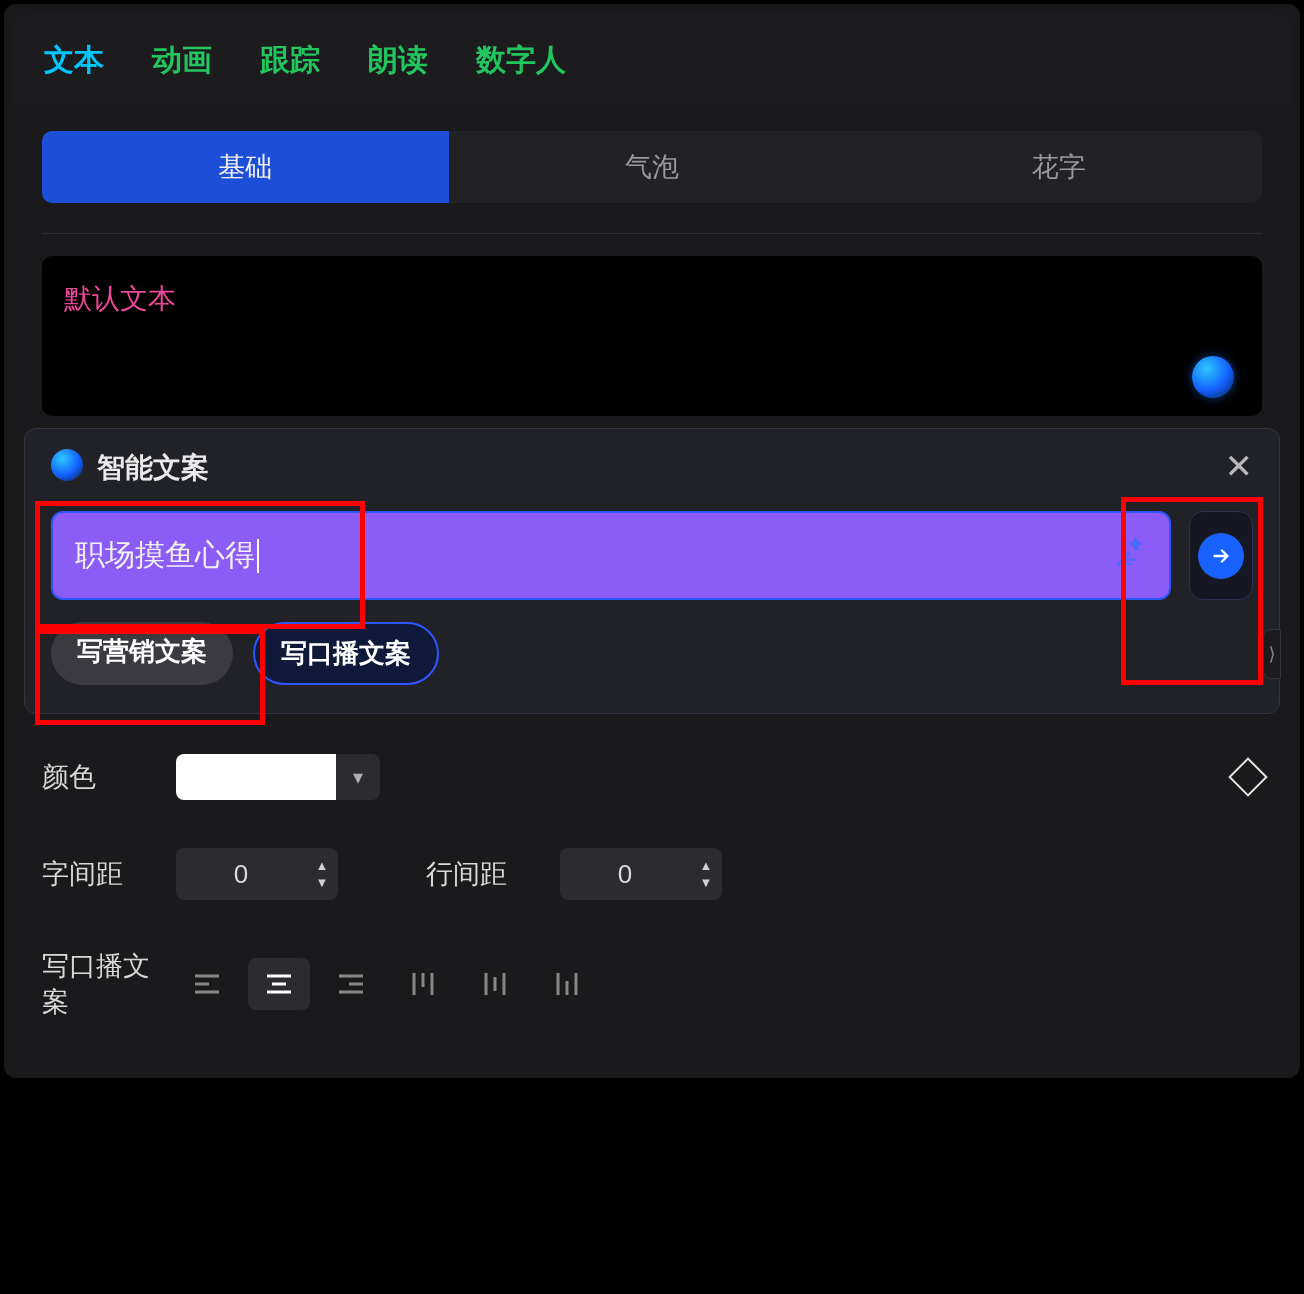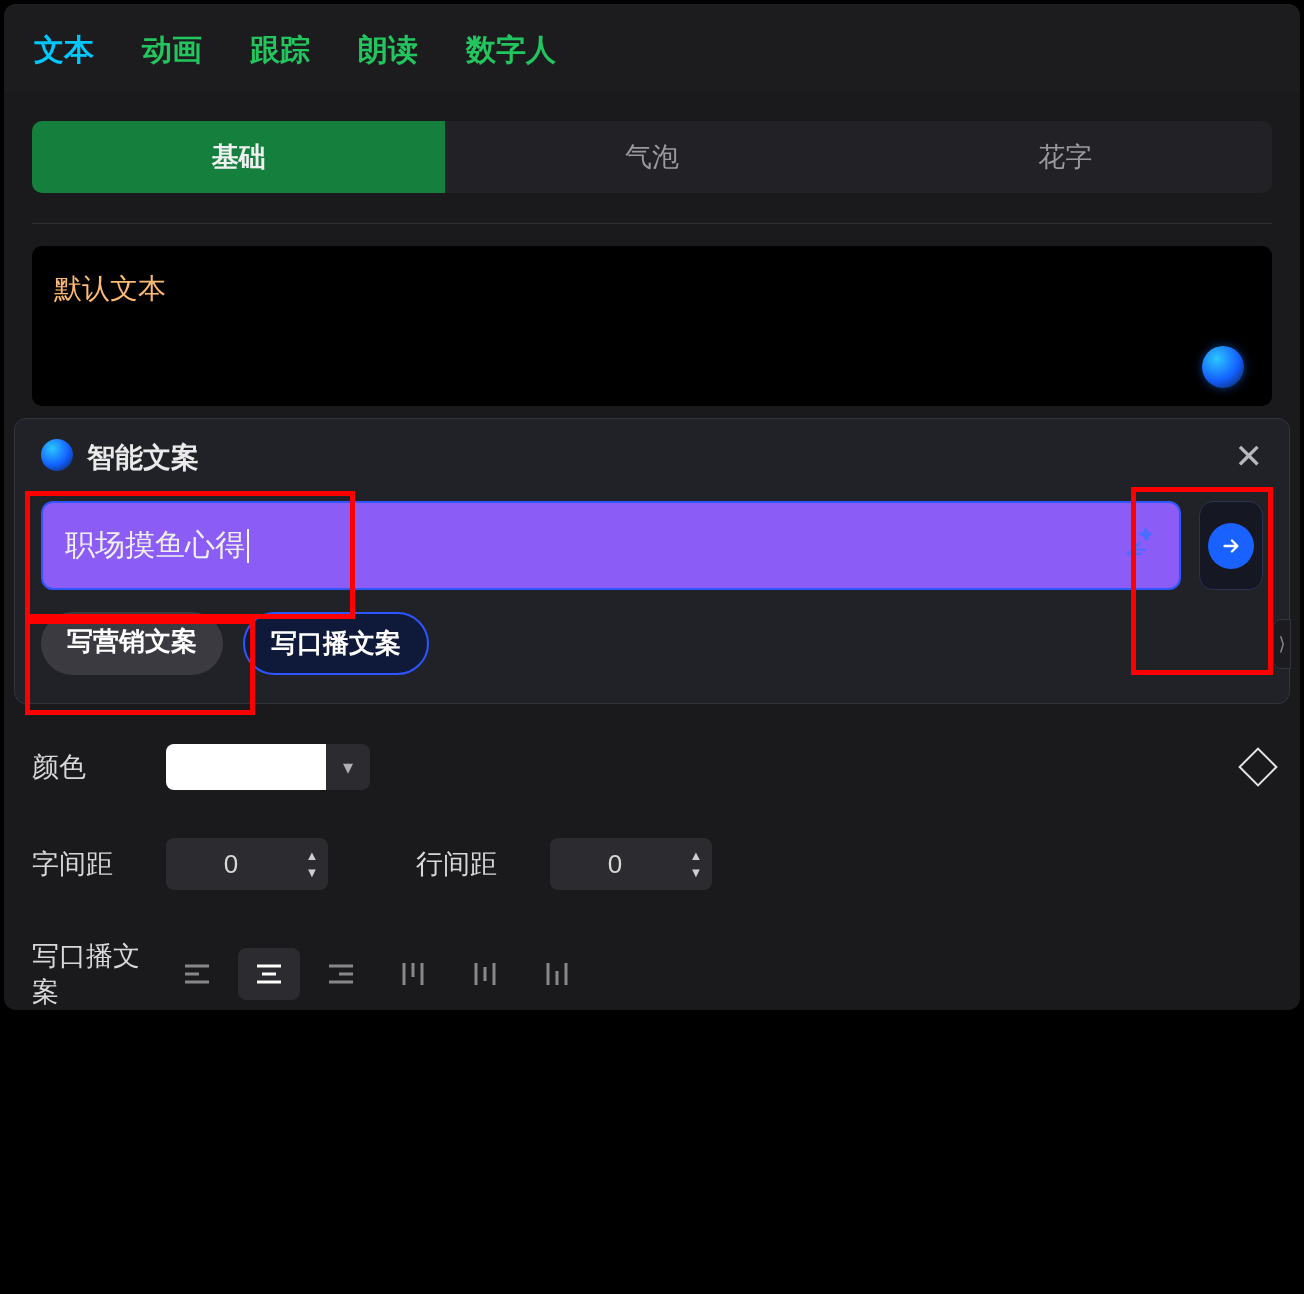--- a/index.html
+++ b/index.html
@@ -8,21 +8,21 @@
     color: #e5e5e5;
     font-family: -apple-system, "PingFang SC", "Microsoft YaHei", sans-serif;
     width: 1304px;
     height: 1294px;
     overflow: hidden;
   }
   .panel {
     background: #1a1a1d;
     border-radius: 12px;
     margin: 4px;
-    padding: 0;
+    padding: 10px;
   }
   
   .top-tabs {
     display: flex;
     gap: 48px;
     padding: 26px 30px 22px;
     background: #1c1c1f;
     border-radius: 12px 12px 0 0;
   }
   .top-tab {
@@ -42,40 +42,39 @@
   }
   .sub-tab {
     flex: 1;
     text-align: center;
     padding: 18px 0;
     font-size: 27px;
     color: #9a9a9e;
     cursor: pointer;
   }
   .sub-tab.active {
-    background: #15803d;
+    background: #1d4ed8;
     color: #f0f0f0;
-    font-weight: bold;
   }
   .divider {
     height: 1px;
     background: #2e2e33;
     margin: 30px 28px 0;
   }
   
   .text-box {
     margin: 22px 28px 0;
     background: #000;
     border-radius: 10px;
     padding: 24px 22px 14px;
     min-height: 160px;
     position: relative;
   }
   .text-box .placeholder {
-    color: #fdba74;
+    color: #ec4899;
     font-size: 28px;
     margin-top: 32px;
   }
   .orb {
     position: absolute;
     right: 28px;
     bottom: 18px;
     width: 42px; height: 42px;
     border-radius: 50%;
     background: radial-gradient(circle at 35% 30%, #2cc6ff 0%, #1360ff 55%, #0a1a3a 100%);

